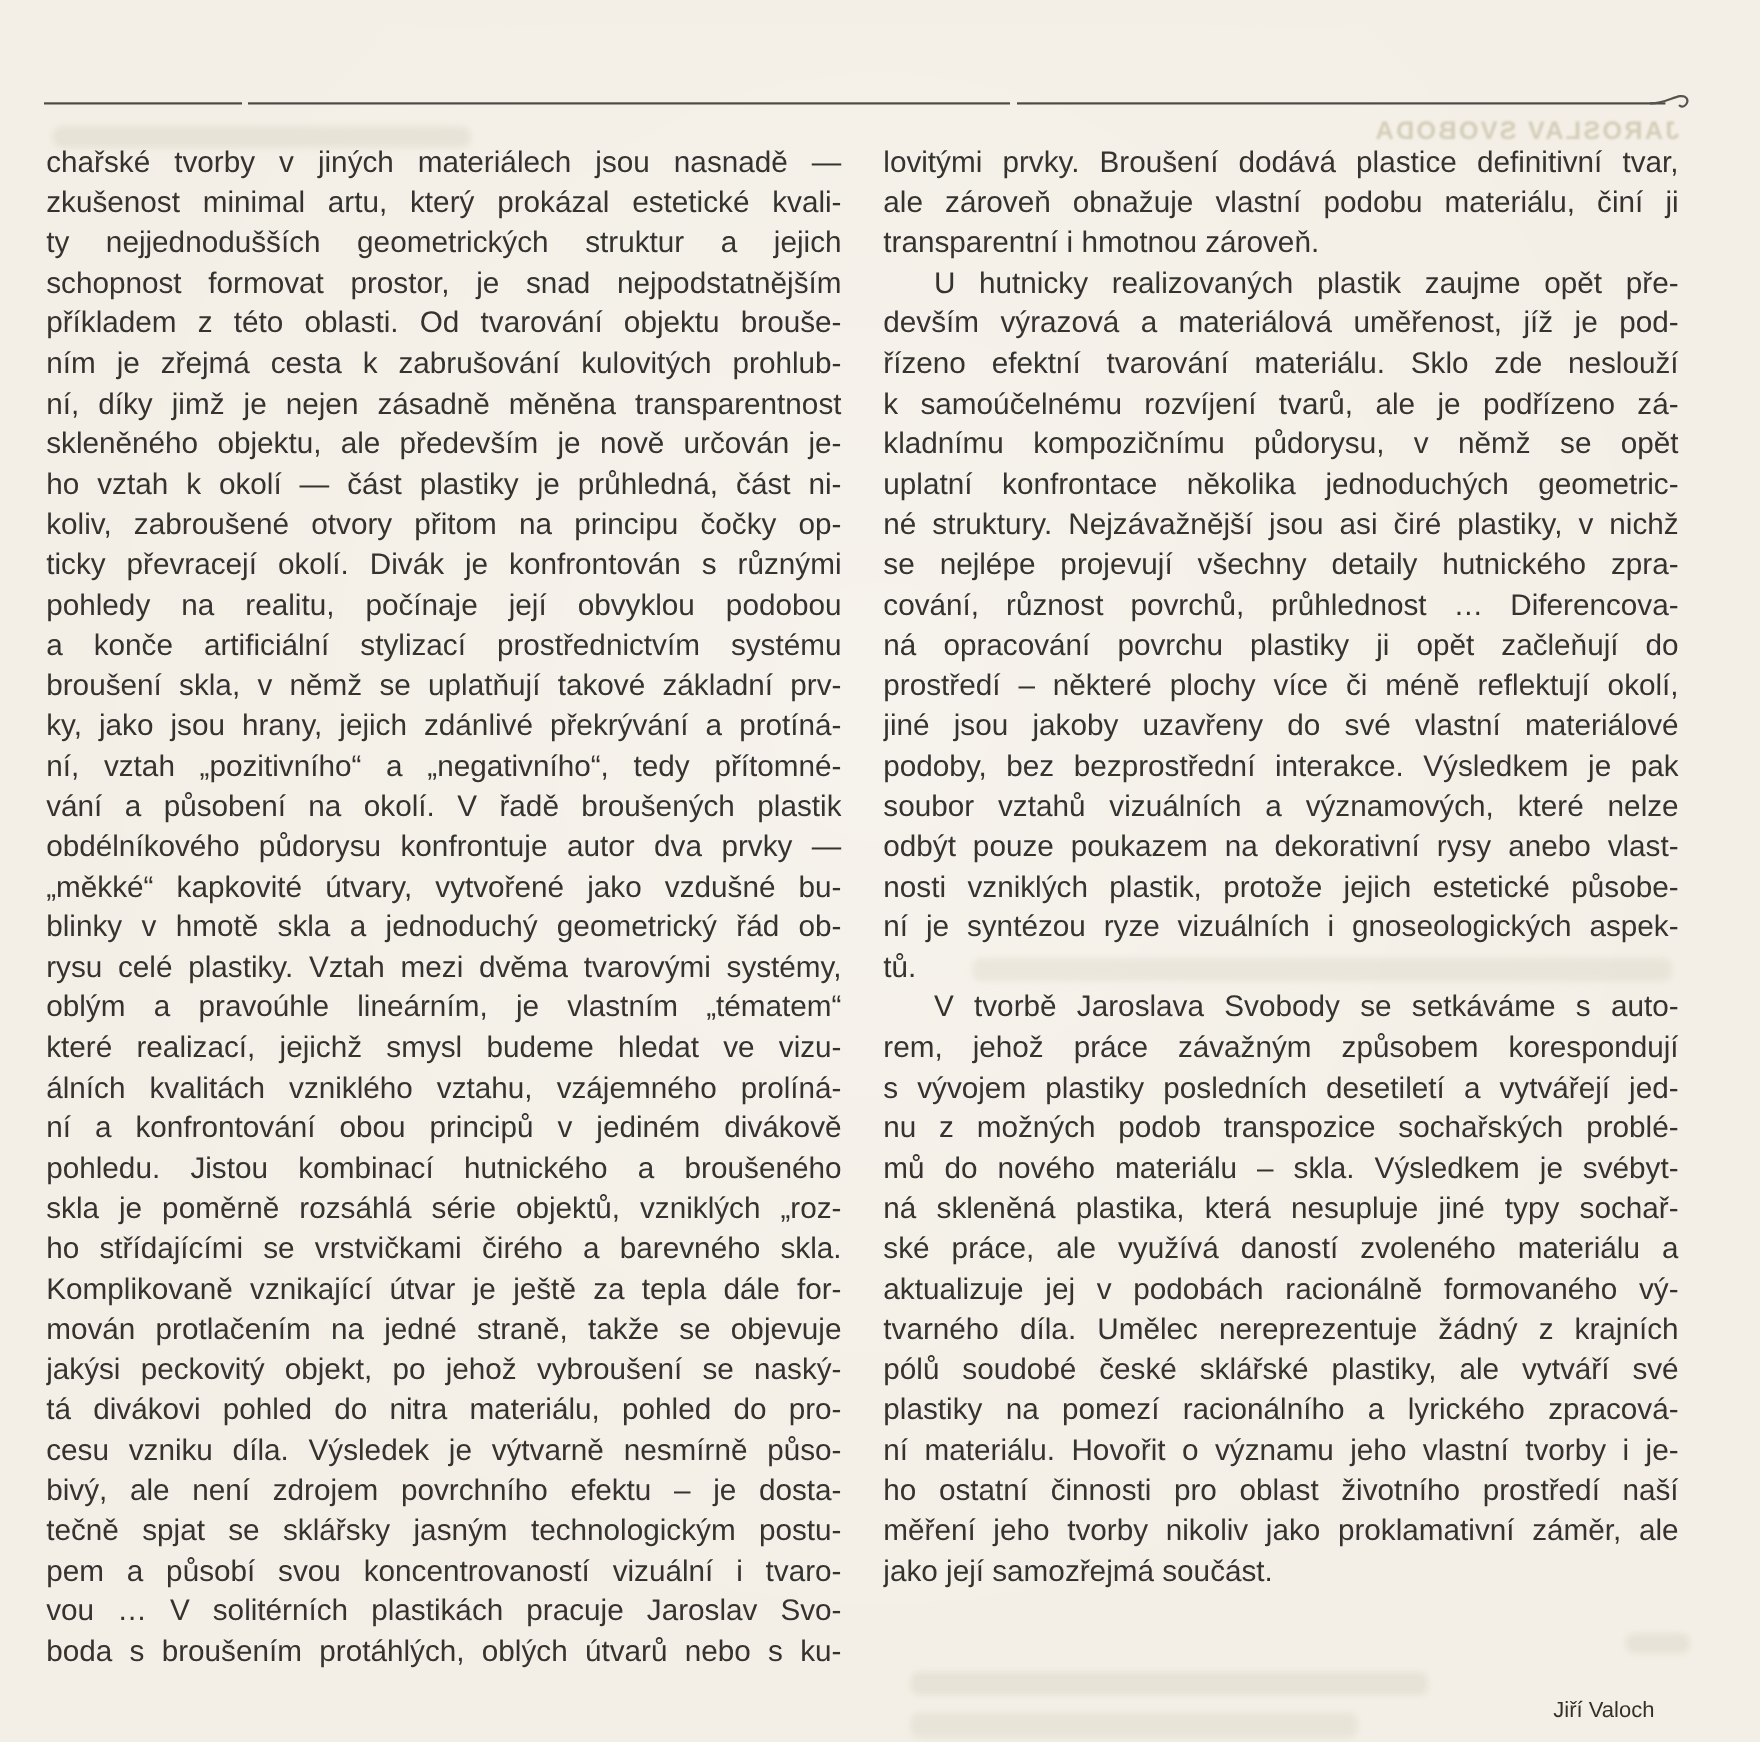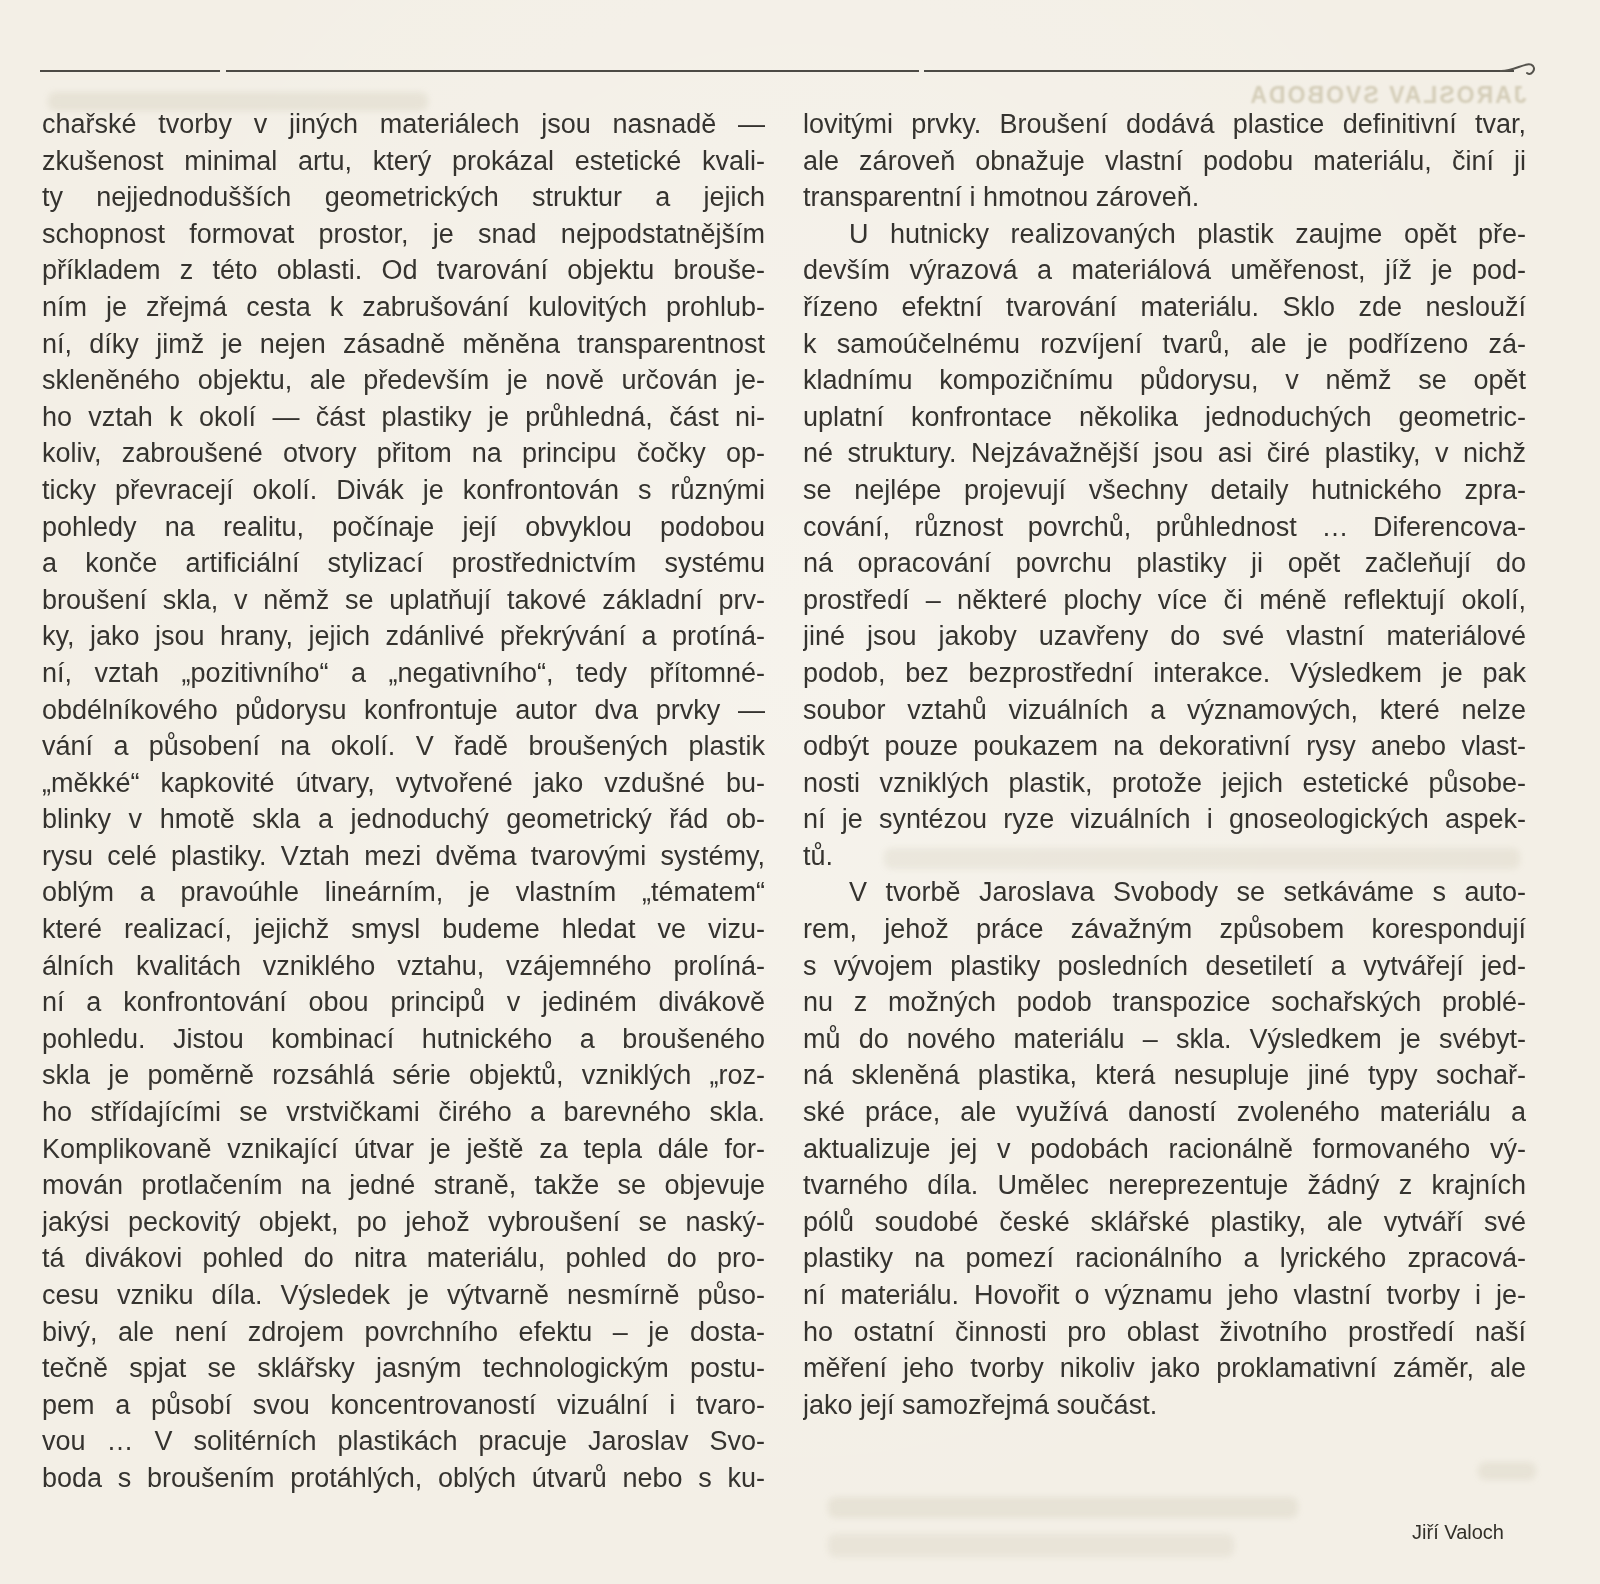--- a/index.html
+++ b/index.html
@@ -10,20 +10,21 @@
     background: #f3efe6;
     font-family: "Liberation Sans", sans-serif;
     overflow: hidden;
   }
   .page {
     position: absolute;
     inset: 0;
     background:
       radial-gradient(ellipse at 50% 40%, rgba(255,255,255,0.25), rgba(0,0,0,0) 70%),
       #f3efe6;
+    margin-top: 23px;
   }
   .rule {
     position: absolute;
     left: 40px;
     top: 70px;
     width: 1474px;
     height: 2px;
     background: linear-gradient(90deg,
       #4c4a45 0%, #4c4a45 12.2%,
       rgba(0,0,0,0) 12.2%, rgba(0,0,0,0) 12.6%,
@@ -129,22 +130,22 @@
         <div class="line">ní, díky jimž je nejen zásadně měněna transparentnost</div>
         <div class="line">skleněného objektu, ale především je nově určován je-</div>
         <div class="line">ho vztah k okolí — část plastiky je průhledná, část ni-</div>
         <div class="line">koliv, zabroušené otvory přitom na principu čočky op-</div>
         <div class="line">ticky převracejí okolí. Divák je konfrontován s různými</div>
         <div class="line">pohledy na realitu, počínaje její obvyklou podobou</div>
         <div class="line">a konče artificiální stylizací prostřednictvím systému</div>
         <div class="line">broušení skla, v němž se uplatňují takové základní prv-</div>
         <div class="line">ky, jako jsou hrany, jejich zdánlivé překrývání a protíná-</div>
         <div class="line">ní, vztah „pozitivního“ a „negativního“, tedy přítomné-</div>
+        <div class="line">vání a působení na okolí. V řadě broušených plastik</div>
         <div class="line">obdélníkového půdorysu konfrontuje autor dva prvky —</div>
-        <div class="line">vání a působení na okolí. V řadě broušených plastik</div>
         <div class="line">„měkké“ kapkovité útvary, vytvořené jako vzdušné bu-</div>
         <div class="line">blinky v hmotě skla a jednoduchý geometrický řád ob-</div>
         <div class="line">rysu celé plastiky. Vztah mezi dvěma tvarovými systémy,</div>
         <div class="line">oblým a pravoúhle lineárním, je vlastním „tématem“</div>
         <div class="line">které realizací, jejichž smysl budeme hledat ve vizu-</div>
         <div class="line">álních kvalitách vzniklého vztahu, vzájemného prolíná-</div>
         <div class="line">ní a konfrontování obou principů v jediném divákově</div>
         <div class="line">pohledu. Jistou kombinací hutnického a broušeného</div>
         <div class="line">skla je poměrně rozsáhlá série objektů, vzniklých „roz-</div>
         <div class="line">ho střídajícími se vrstvičkami čirého a barevného skla.</div>
@@ -168,21 +169,21 @@
         <div class="line">řízeno efektní tvarování materiálu. Sklo zde neslouží</div>
         <div class="line">k samoúčelnému rozvíjení tvarů, ale je podřízeno zá-</div>
         <div class="line">kladnímu kompozičnímu půdorysu, v němž se opět</div>
         <div class="line">uplatní konfrontace několika jednoduchých geometric-</div>
         <div class="line">né struktury. Nejzávažnější jsou asi čiré plastiky, v nichž</div>
         <div class="line">se nejlépe projevují všechny detaily hutnického zpra-</div>
         <div class="line">cování, různost povrchů, průhlednost … Diferencova-</div>
         <div class="line">ná opracování povrchu plastiky ji opět začleňují do</div>
         <div class="line">prostředí – některé plochy více či méně reflektují okolí,</div>
         <div class="line">jiné jsou jakoby uzavřeny do své vlastní materiálové</div>
-        <div class="line">podob, bez bezprostřední interakce. Výsledkem je pak</div>
+        <div class="line">podoby, bez bezprostřední interakce. Výsledkem je pak</div>
         <div class="line">soubor vztahů vizuálních a významových, které nelze</div>
         <div class="line">odbýt pouze poukazem na dekorativní rysy anebo vlast-</div>
         <div class="line">nosti vzniklých plastik, protože jejich estetické působe-</div>
         <div class="line">ní je syntézou ryze vizuálních i gnoseologických aspek-</div>
         <div class="line e">tů.</div>
         <div class="line i">V tvorbě Jaroslava Svobody se setkáváme s auto-</div>
         <div class="line">rem, jehož práce závažným způsobem korespondují</div>
         <div class="line">s vývojem plastiky posledních desetiletí a vytvářejí jed-</div>
         <div class="line">nu z možných podob transpozice sochařských problé-</div>
         <div class="line">mů do nového materiálu – skla. Výsledkem je svébyt-</div>

